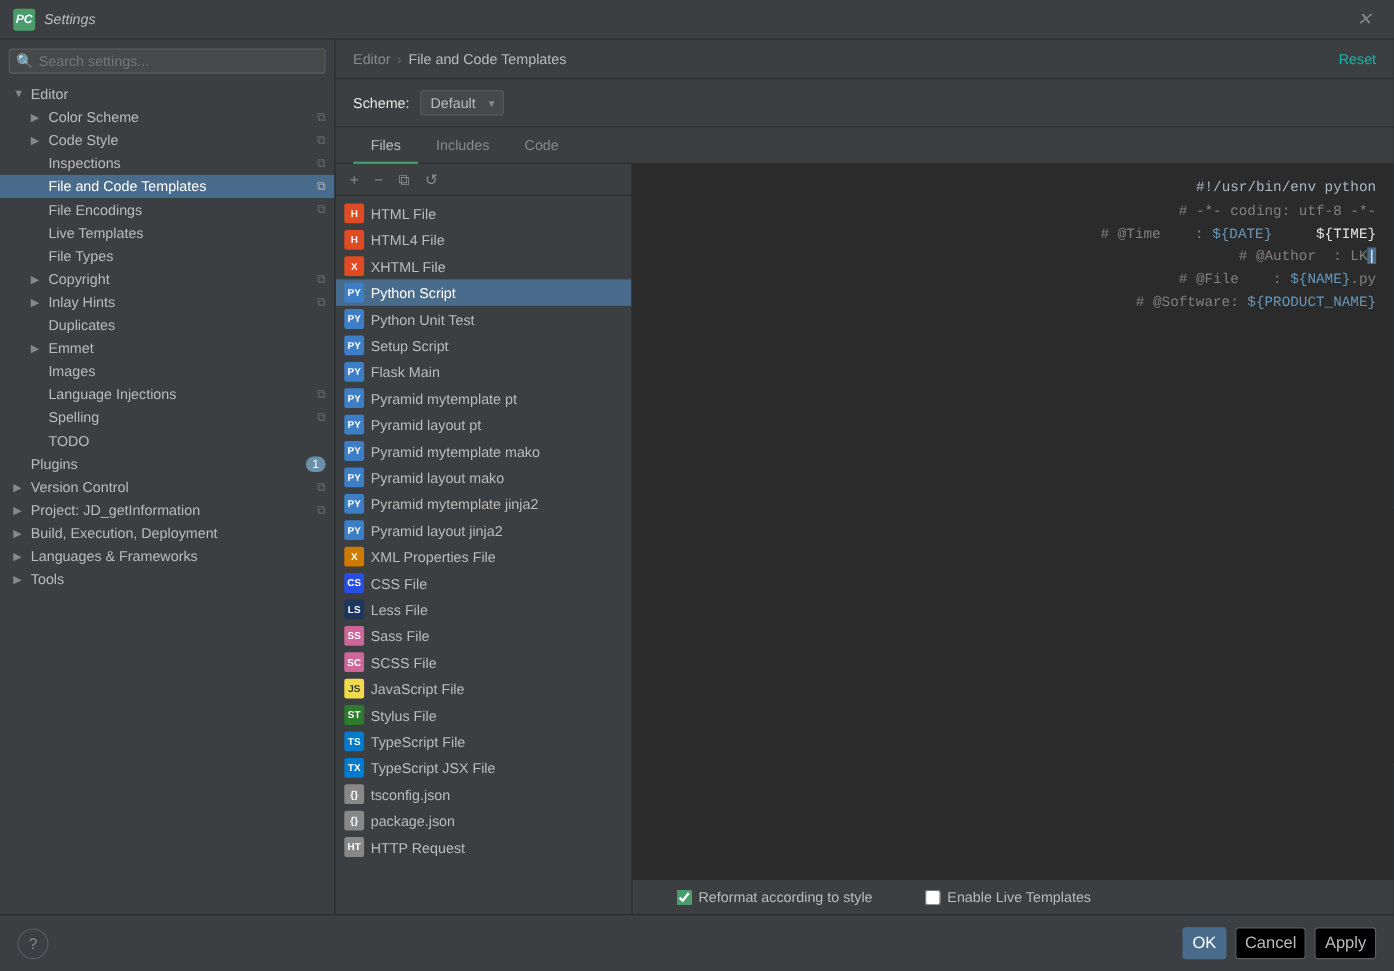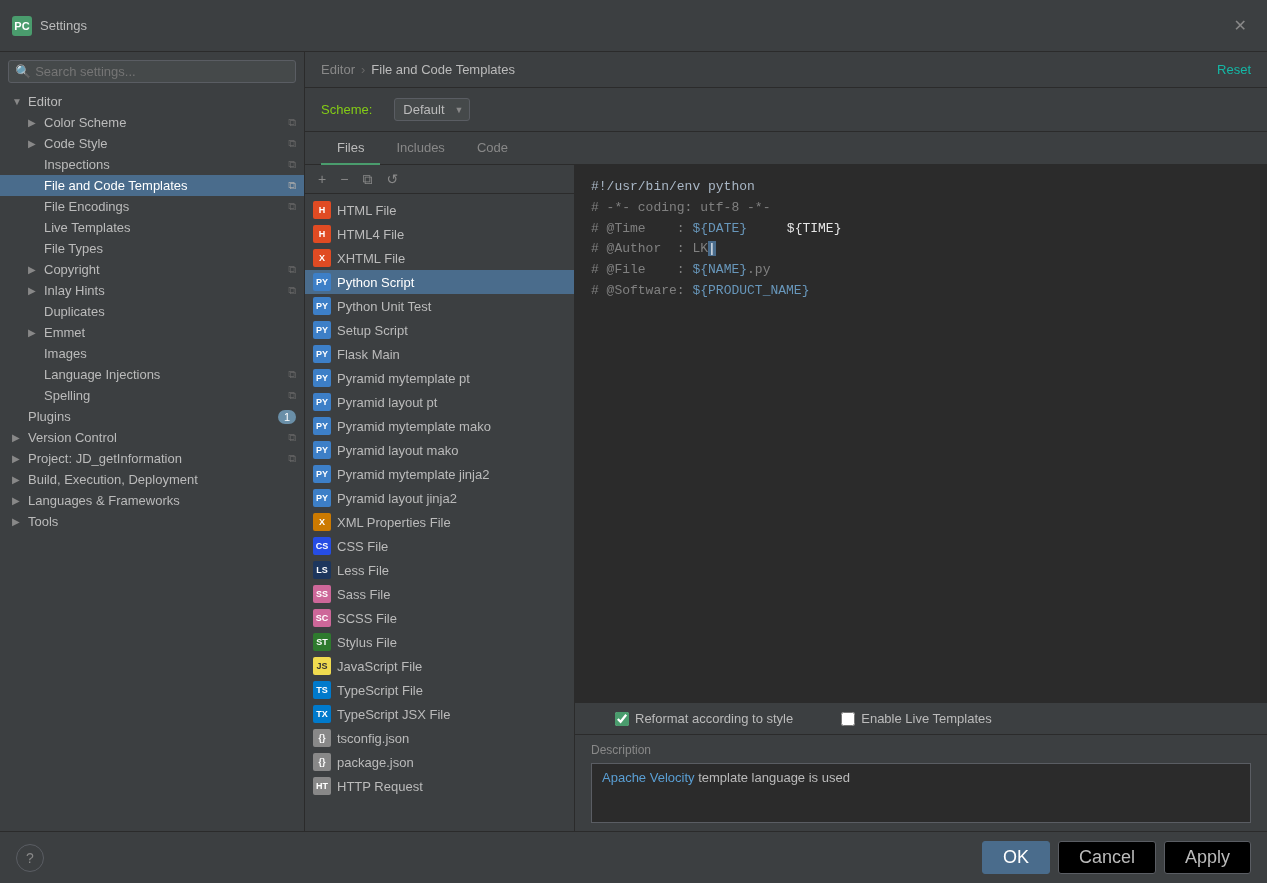--- a/index.html
+++ b/index.html
@@ -14,26 +14,27 @@
     }
     .dialog {
       width: 1267px;
       height: 883px;
       background: #3c3f41;
       display: flex;
       flex-direction: column;
     }
     .title-bar {
       background: #3c3f41;
-      height: 52px;
+      height: 36px;
       display: flex;
       align-items: center;
       padding: 0 12px;
       border-bottom: 1px solid #2b2b2b;
       flex-shrink: 0;
+      font-style: italic;
     }
     .title-bar-icon {
       width: 20px;
       height: 20px;
       margin-right: 8px;
       background: #4a9c6d;
       border-radius: 3px;
       display: flex; align-items: center; justify-content: center;
       font-size: 11px; color: white; font-weight: bold;
     }
@@ -152,22 +153,22 @@
     }
     .scheme-row {
       display: flex;
       align-items: center;
       padding: 10px 16px;
       background: #3c3f41;
       border-bottom: 1px solid #2b2b2b;
       flex-shrink: 0;
     }
     .scheme-label {
-      color: #84cc16;
-      margin-right: 22px;
+      color: #e5e5e5;
+      margin-right: 10px;
       font-size: 13px;
     }
     .scheme-select {
       background: #45494a;
       border: 1px solid #5a5d63;
       color: #bbb;
       padding: 3px 24px 3px 8px;
       border-radius: 3px;
       font-size: 13px;
       cursor: pointer;
@@ -277,21 +278,21 @@
     .code-editor {
       flex: 1;
       background: #2b2b2b;
       padding: 12px 16px;
       font-family: 'Courier New', Courier, monospace;
       font-size: 13px;
       color: #a9b7c6;
       overflow: auto;
       line-height: 1.6;
     }
-    .code-line { display: block; white-space: pre; }
+    .code-line { display: block; white-space: pre; text-align: right; }
     .options-row {
       display: flex;
       align-items: center;
       padding: 8px 16px;
       background: #3c3f41;
       border-top: 1px solid #2b2b2b;
       gap: 24px;
       flex-shrink: 0;
     }
     .checkbox-label {
@@ -333,23 +334,23 @@
       border-top: 1px solid #2b2b2b;
       height: 52px;
       display: flex;
       align-items: center;
       justify-content: flex-end;
       padding: 0 16px;
       gap: 8px;
       flex-shrink: 0;
     }
     .btn {
-      padding: 5px 20px;
+      padding: 5px 8px;
       border-radius: 3px;
-      font-size: 18px;
+      font-size: 15px;
       cursor: pointer;
       border: 1px solid transparent;
     }
     .btn-primary {
       background: #4a6c8c;
       color: #fff;
       border-color: #4a6c8c;
     }
     .btn-secondary {
       background: #000000;
@@ -454,20 +455,24 @@
       </div>
       <div class="sidebar-item indented">
         <span class="arrow" style="visibility:hidden">▶</span>
         <span>Language Injections</span>
         <span class="copy-icon">⧉</span>
       </div>
       <div class="sidebar-item indented">
         <span class="arrow" style="visibility:hidden">▶</span>
         <span>Spelling</span>
         <span class="copy-icon">⧉</span>
+      </div>
+      <div class="sidebar-item indented">
+        <span class="arrow" style="visibility:hidden">▶</span>
+        <span>TODO</span>
       </div>
 
       <div class="sidebar-item section-header">
         <span class="arrow" style="visibility:hidden">▼</span>
         <span>Plugins</span>
         <span class="badge">1</span>
       </div>
       <div class="sidebar-item">
         <span class="arrow">▶</span>
         <span>Version Control</span>
@@ -593,26 +598,26 @@
             </div>
             <div class="file-item">
               <div class="file-icon" style="background:#cd6799;color:#fff;font-size:9px;font-weight:bold;">SS</div>
               <span>Sass File</span>
             </div>
             <div class="file-item">
               <div class="file-icon" style="background:#cd6799;color:#fff;font-size:9px;font-weight:bold;">SC</div>
               <span>SCSS File</span>
             </div>
             <div class="file-item">
+              <div class="file-icon" style="background:#f0db4f;color:#333;font-size:9px;font-weight:bold;">JS</div>
+              <span>JavaScript File</span>
+            </div>
+            <div class="file-item">
               <div class="file-icon" style="background:#2e7a2e;color:#fff;font-size:9px;font-weight:bold;">ST</div>
               <span>Stylus File</span>
-            </div>
-            <div class="file-item">
-              <div class="file-icon" style="background:#f0db4f;color:#333;font-size:9px;font-weight:bold;">JS</div>
-              <span>JavaScript File</span>
             </div>
             <div class="file-item">
               <div class="file-icon" style="background:#007acc;color:#fff;font-size:9px;font-weight:bold;">TS</div>
               <span>TypeScript File</span>
             </div>
             <div class="file-item">
               <div class="file-icon" style="background:#007acc;color:#fff;font-size:9px;font-weight:bold;">TX</div>
               <span>TypeScript JSX File</span>
             </div>
             <div class="file-item">
@@ -642,26 +647,20 @@
           <div class="options-row">
             <label class="checkbox-label">
               <input type="checkbox" checked="" style="">
               <span>Reformat according to style</span>
             </label>
             <label class="checkbox-label">
               <input type="checkbox" style="">
               <span>Enable Live Templates</span>
             </label>
           </div>
-          <div class="description-panel">
-            <div class="description-label">Description</div>
-            <div class="description-content">
-              <span class="link-text">Apache Velocity</span><span> template language is used</span>
-            </div>
-          </div>
         </div>
       </div>
     </div>
   </div>
 
   <div class="bottom-bar">
     <button class="btn-help">?</button>
     <button class="btn btn-primary">OK</button>
     <button class="btn btn-secondary">Cancel</button>
     <button class="btn btn-secondary">Apply</button>

